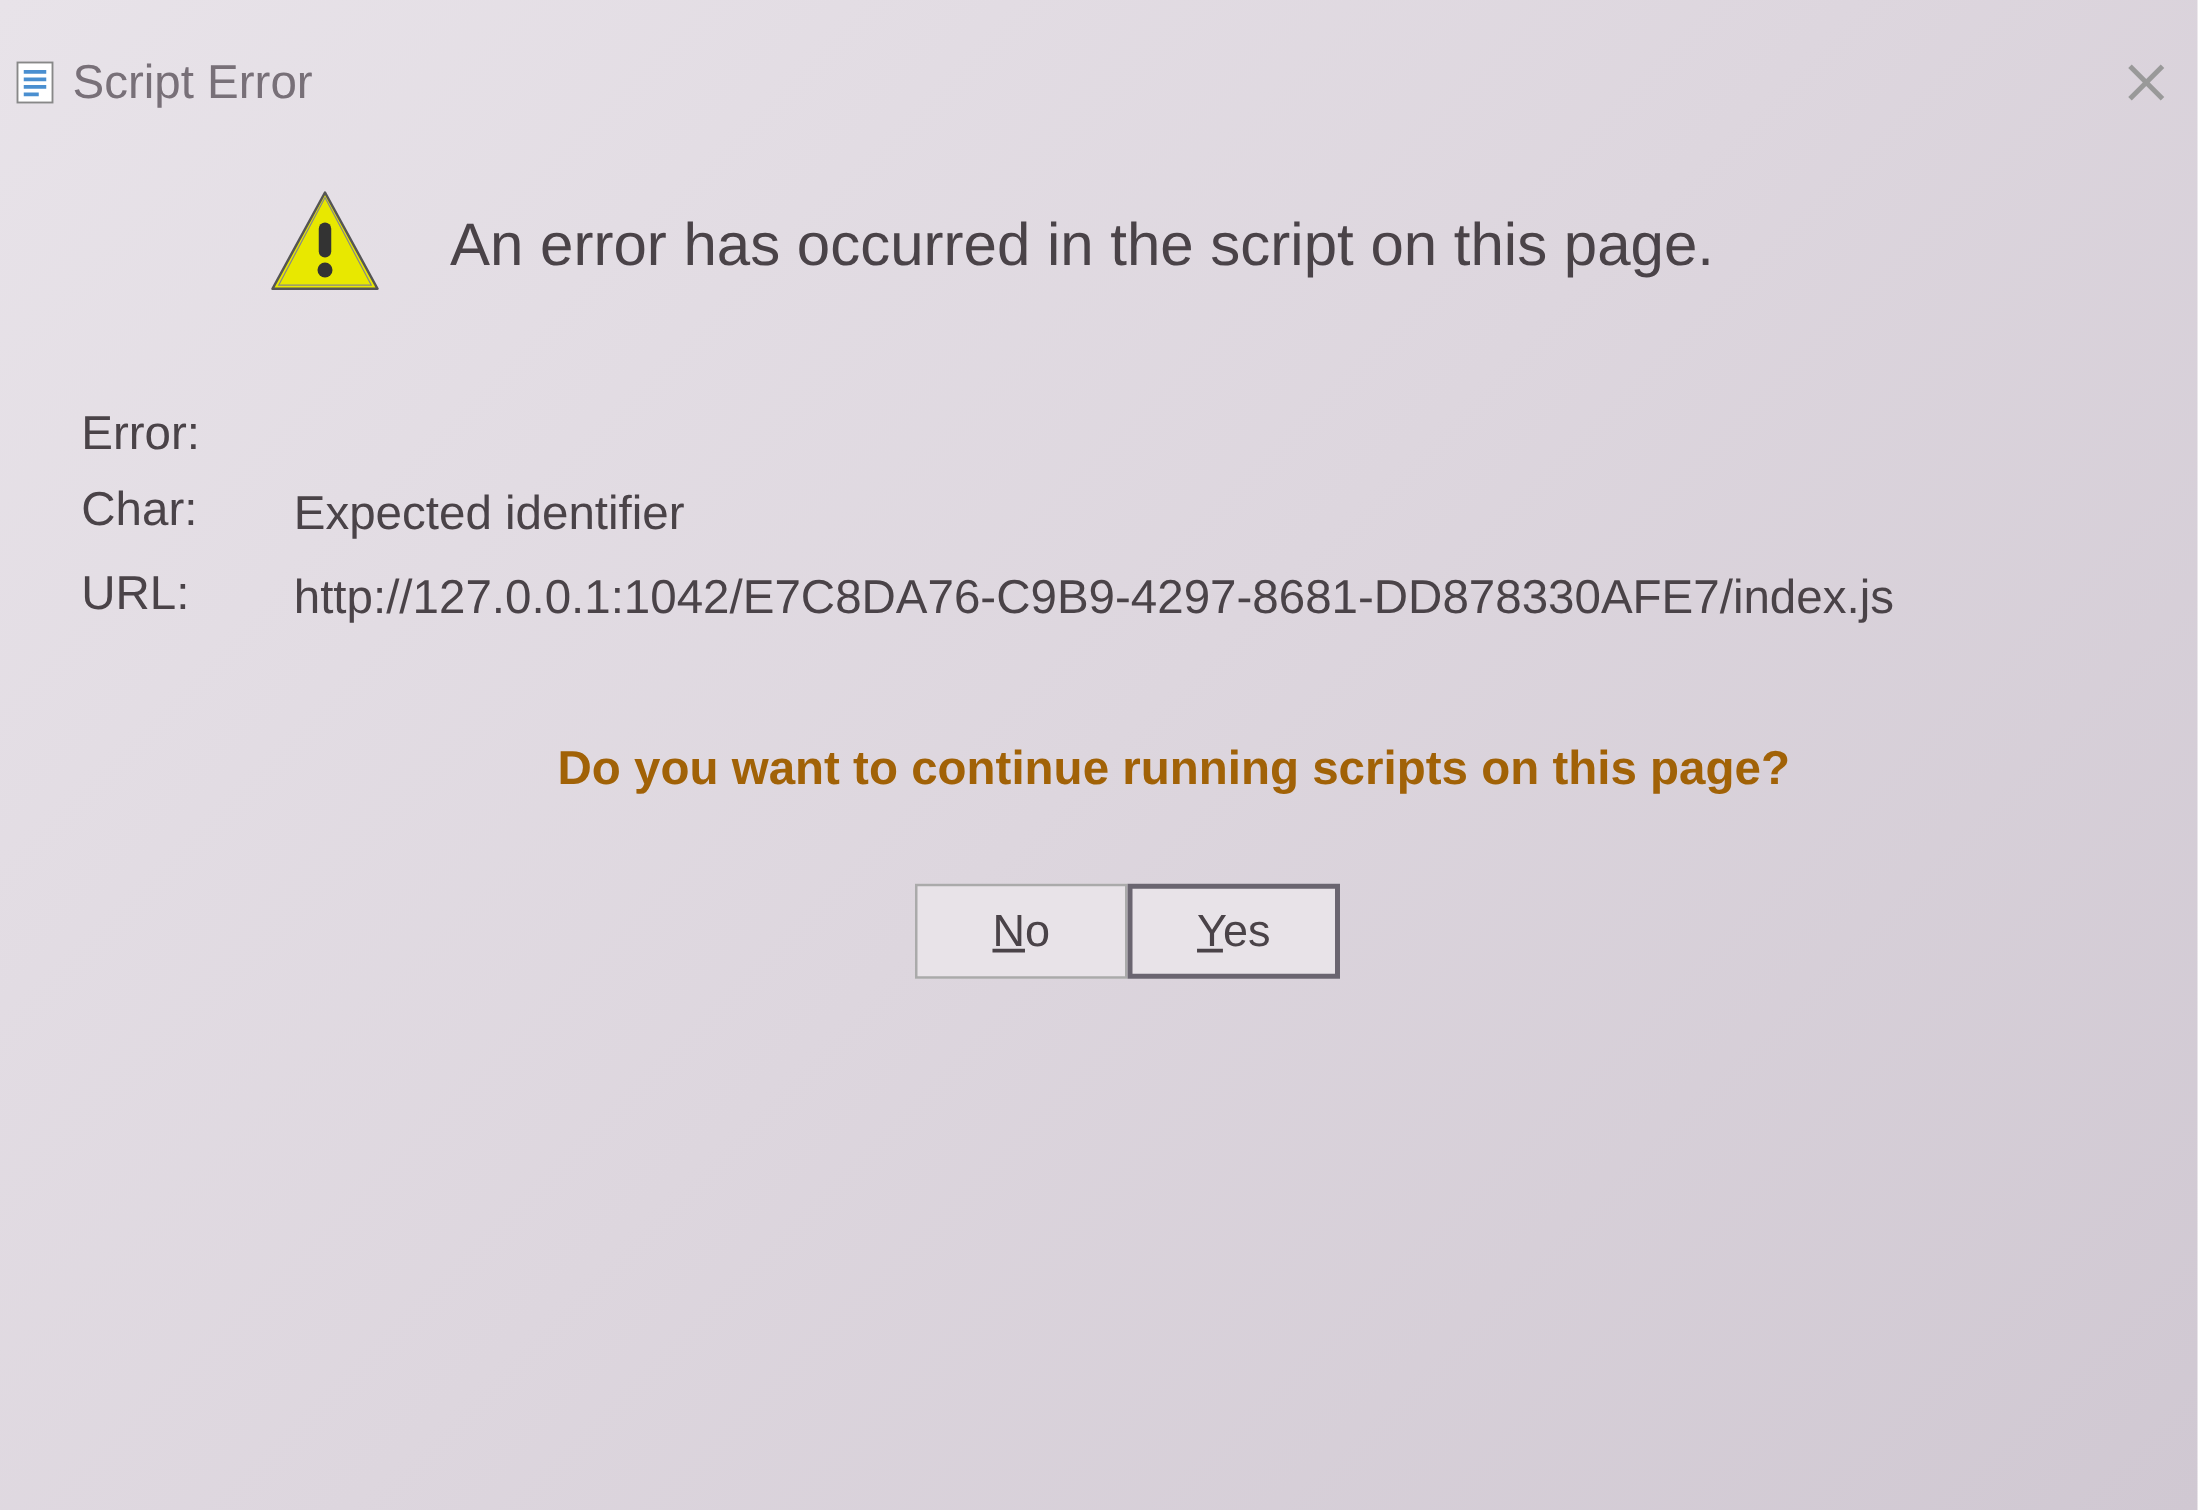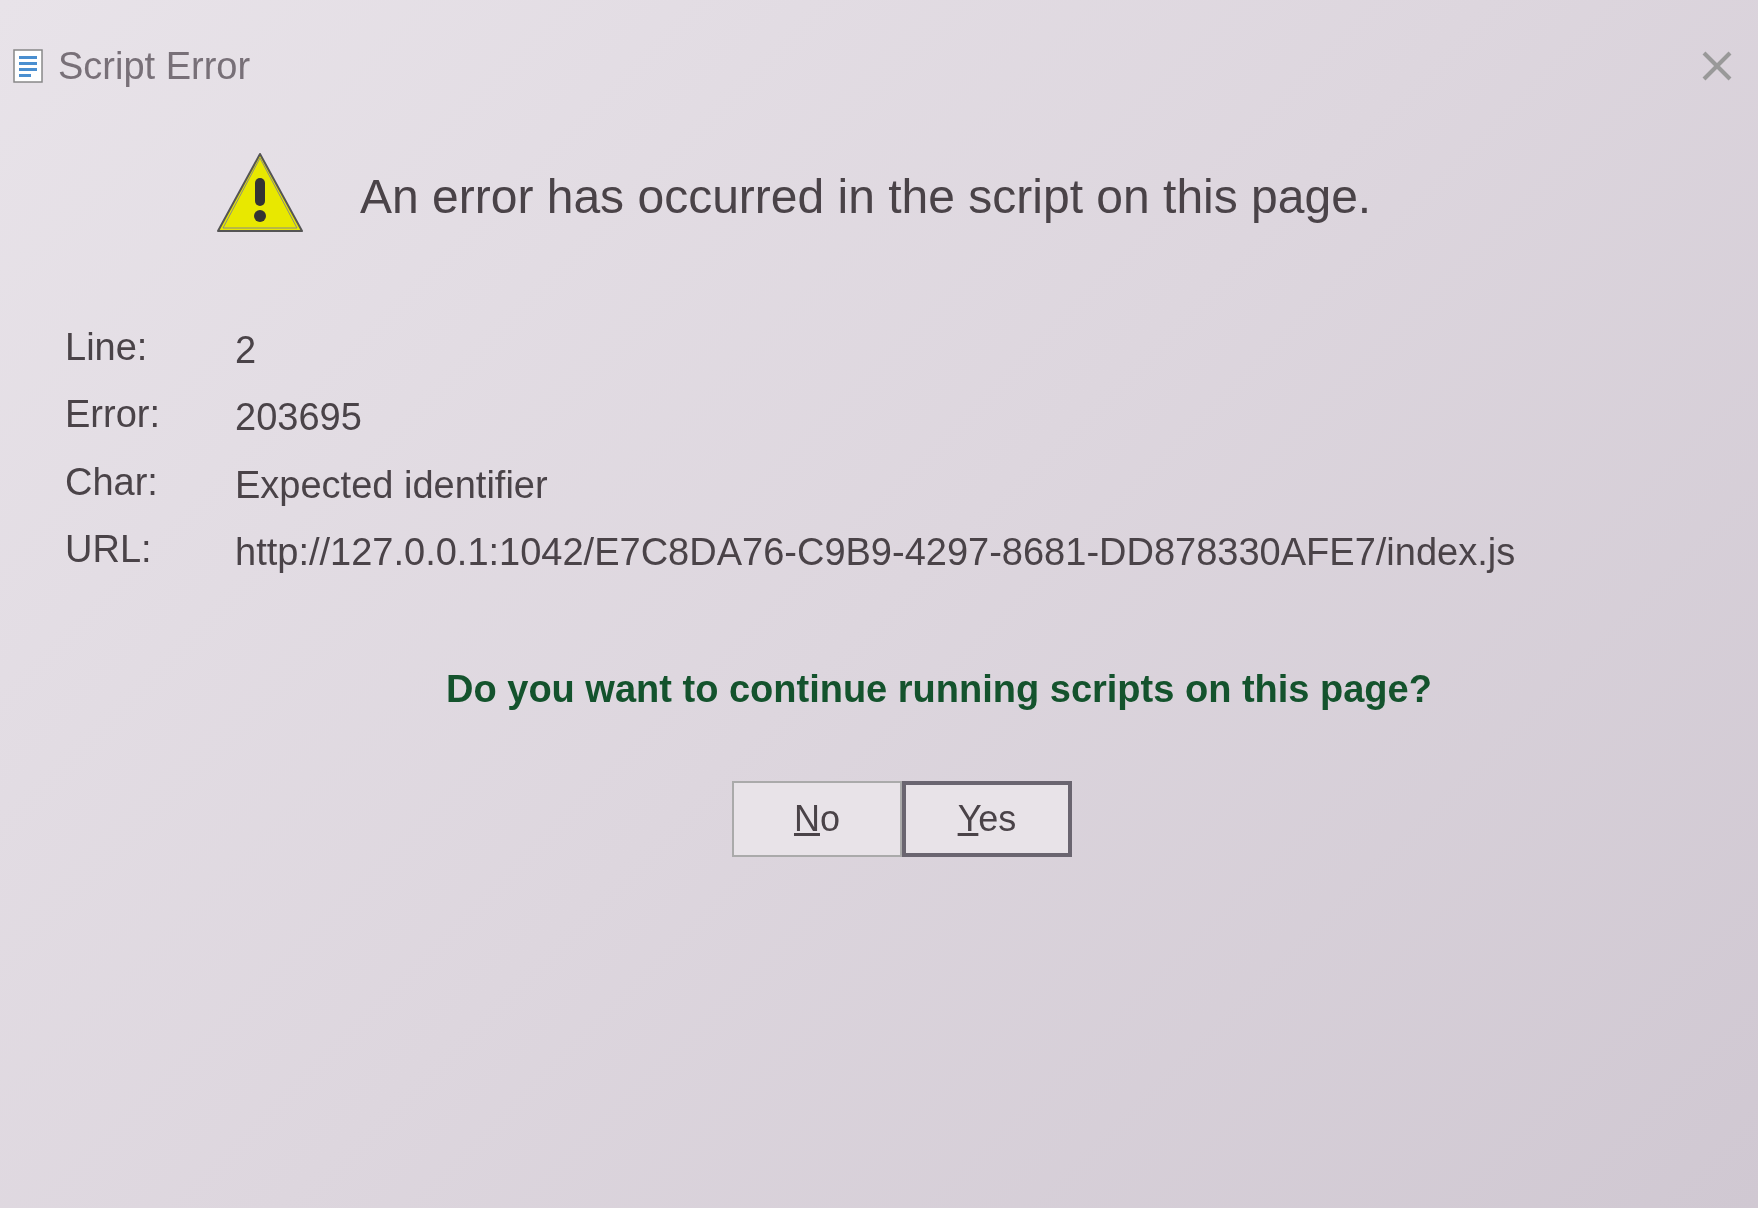--- a/index.html
+++ b/index.html
@@ -89,21 +89,21 @@
       width: 170px;
       flex-shrink: 0;
     }
     .detail-value {
       flex: 1;
       word-break: break-all;
       line-height: 1.3;
     }
     .question-text {
       font-size: 38px;
-      color: #14532d;
+      color: #a16207;
       font-weight: 600;
       text-align: center;
       margin-bottom: 70px;
       padding-left: 120px;
     }
     .button-row {
       display: flex;
       justify-content: center;
       gap: 0;
       padding-left: 50px;
@@ -168,26 +168,21 @@
           <polygon points="50,12 87,82 13,82" fill="none" stroke="#888" stroke-width="1"></polygon>
           <rect x="45" y="32" width="10" height="28" rx="5" fill="#333"></rect>
           <circle cx="50" cy="70" r="6" fill="#333"></circle>
         </svg>
       </div>
       <div class="header-text">An error has occurred in the script on this page.</div>
     </div>
 
     <div class="details">
       <div class="detail-row">
-        <div class="detail-label">Line:</div>
-        <div class="detail-value">2</div>
-      </div>
-      <div class="detail-row">
         <div class="detail-label">Error:</div>
-        <div class="detail-value">203695</div>
       </div>
       <div class="detail-row">
         <div class="detail-label">Char:</div>
         <div class="detail-value">Expected identifier</div>
       </div>
       <div class="detail-row">
         <div class="detail-label">URL:</div>
         <div class="detail-value">http://127.0.0.1:1042/E7C8DA76-C9B9-4297-8681-DD878330AFE7/index.js</div>
       </div>
     </div>

